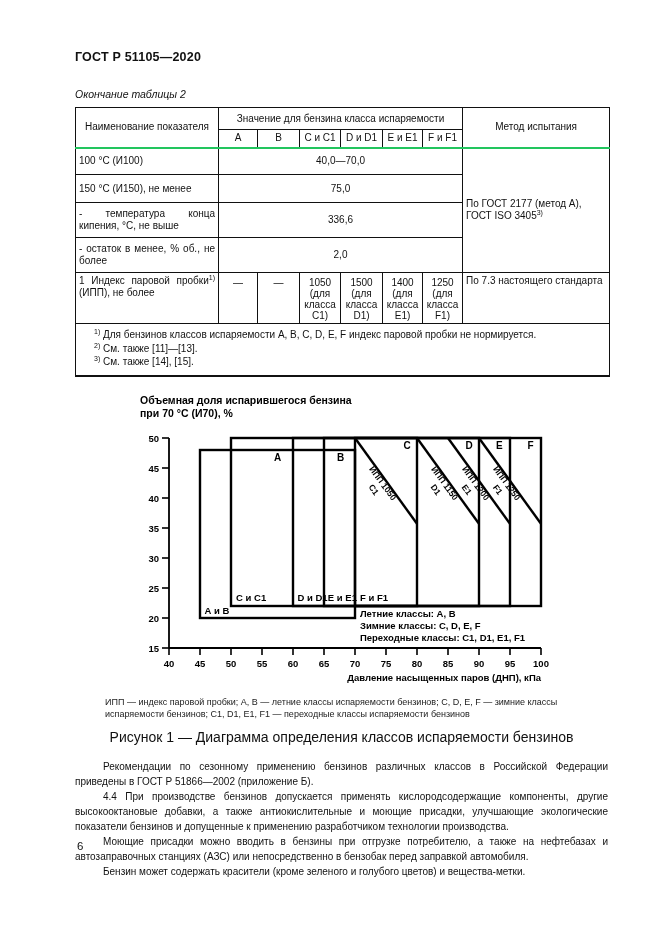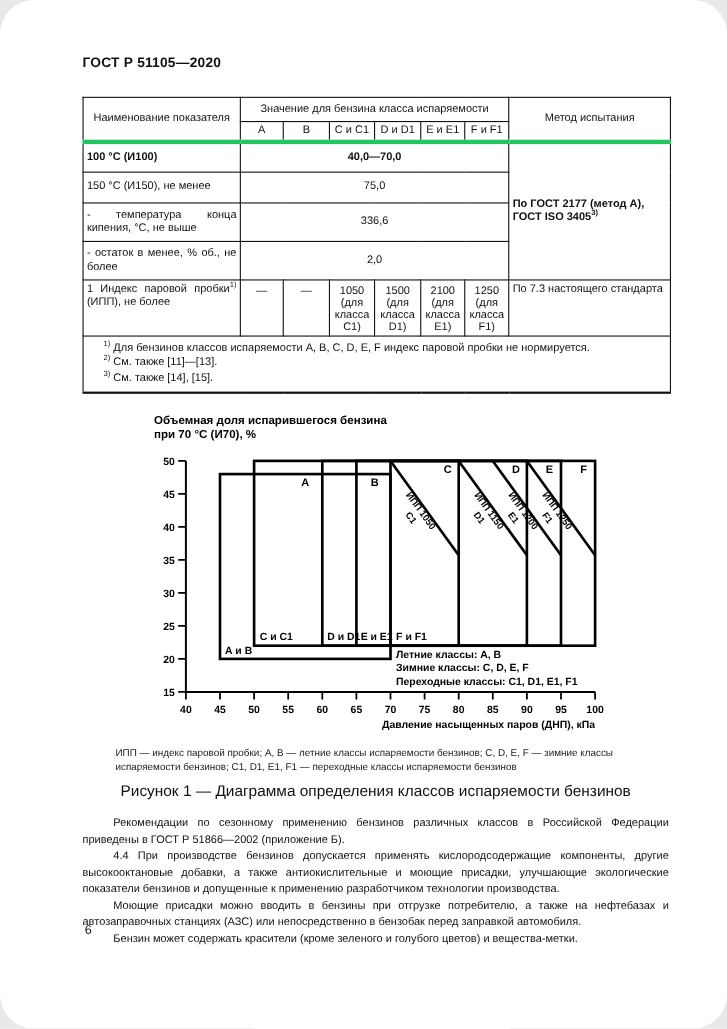--- a/index.html
+++ b/index.html
@@ -1,32 +1,32 @@
 <!DOCTYPE html>
 <html><head>
 <meta charset="utf-8">
 <style>
   * { margin:0; padding:0; box-sizing:border-box; }
   html,body { background:#e9e9e9; }
   .page {
     width:661px; height:935px; margin:0 auto; background:#ffffff;
     position:relative; color:#111;
     font-family:"Liberation Sans", sans-serif;
-    padding:50px 53px 0 75px; overflow:hidden;border-radius:31px;
+    padding:50px 53px 0 75px; overflow:hidden;
   }
   .doc-header { font-size:12.5px; font-weight:bold; letter-spacing:.2px; margin-bottom:24px; }
   .table-caption { font-size:10.5px; font-style:italic; margin-bottom:7px; }
 
   table.gost { border-collapse:collapse; table-layout:fixed; width:534px; font-size:10px; line-height:12px; }
   table.gost { border:1.5px solid #111; }
   table.gost td { border:1px solid #111; padding:2px 3px; vertical-align:middle; }
   td.hdr { text-align:center; vertical-align:middle; }
   tr.tier1 td { height:22px; }
   tr.tier2 td { height:18px; }
-  tr.body-start td { border-top:4px solid #22c55e;font-weight:bold; }
+  tr.body-start td { border-top:2px solid #22c55e; }
   td.name-cell { text-align:justify; padding:3px 4px; }
   td.val-cell { text-align:center; }
   td.method-cell { vertical-align:top; padding:3px 4px; text-align:left; }
   tr.r1 td { height:27px; }
   tr.r2 td { height:28px; }
   tr.r3 td { height:35px; }
   tr.r4 td { height:35px; }
   tr.r5 td { height:50px; vertical-align:top; }
   tr.r5 td.vpl-val { text-align:center; line-height:11px; padding-top:4px; }
   tr.fnrow td { border-bottom:2.5px solid #111; padding:4px 8px 6px 18px; vertical-align:top; }
@@ -42,20 +42,21 @@
   .paragraphs p { font-size:10px; line-height:15px; text-align:justify; text-indent:28px; }
   .page-number { position:absolute; left:77px; top:840px; font-size:11.5px; }
 </style>
 </head>
 <body>
 
 <div class="page">
 
   <div class="doc-header">ГОСТ Р 51105—2020</div>
 
+  <div class="table-caption">Окончание таблицы 2</div>
 
   <table class="gost">
     <colgroup>
       <col style="width:143px">
         <col style="width:39px">
         <col style="width:42px">
         <col style="width:41px">
       <col style="width:42px">
         <col style="width:40px">
         <col style="width:40px">
@@ -93,21 +94,21 @@
         <td class="name-cell">- остаток в менее, % об., не более</td>
         <td class="val-cell" colspan="6">2,0</td>
       </tr>
 
       <tr class="r5" id="row5">
         <td class="name-cell"><span>1 Индекс паровой пробки</span><sup>1)</sup><span> (ИПП), не более</span></td>
         <td class="vpl-val">—</td>
           <td class="vpl-val">—</td>
           <td class="vpl-val">1050 (для класса С1)</td>
           <td class="vpl-val">1500 (для класса D1)</td>
-          <td class="vpl-val">2100 (для класса Е1)</td>
+          <td class="vpl-val">1400 (для класса Е1)</td>
           <td class="vpl-val">1250 (для класса F1)</td>
           <td class="method-cell" id="row5-method">По 7.3 настоящего стандарта</td>
       </tr>
 
       <tr class="fnrow">
         <td colspan="8" id="footnotes">
             <div class="fn-line"><sup>1)</sup><span> Для бензинов классов испаряемости А, В, С, D, Е, F индекс паровой пробки не нормируется.</span></div>
             <div class="fn-line"><sup>2)</sup><span> См. также [11]—[13].</span></div>
             <div class="fn-line"><sup>3)</sup><span> См. также [14], [15].</span></div>
           </td>

